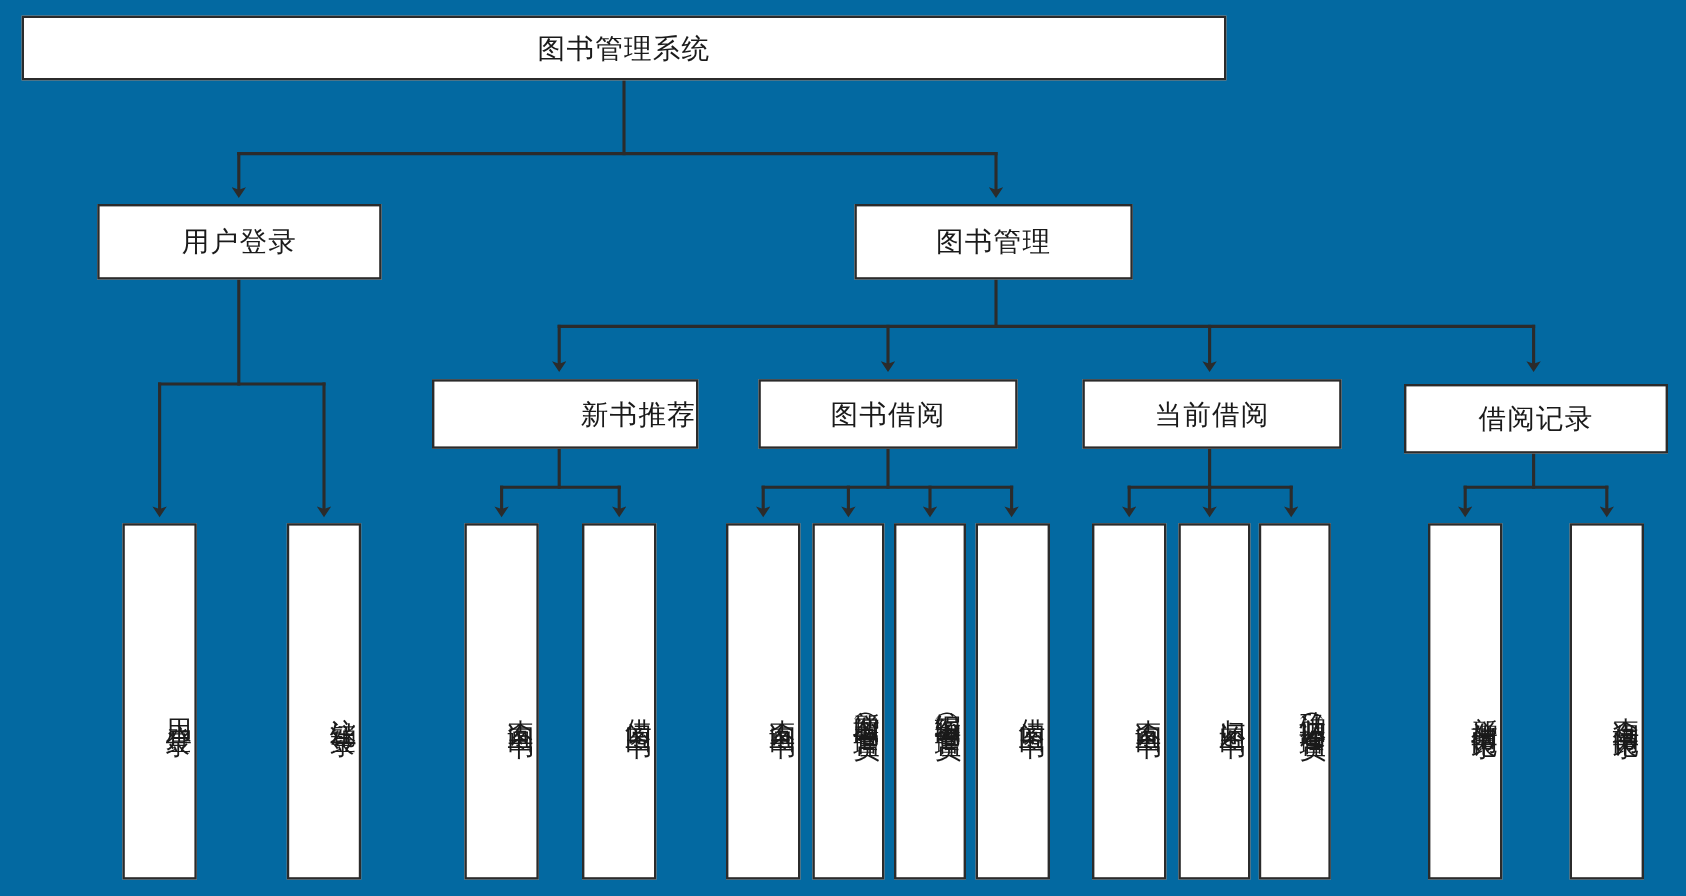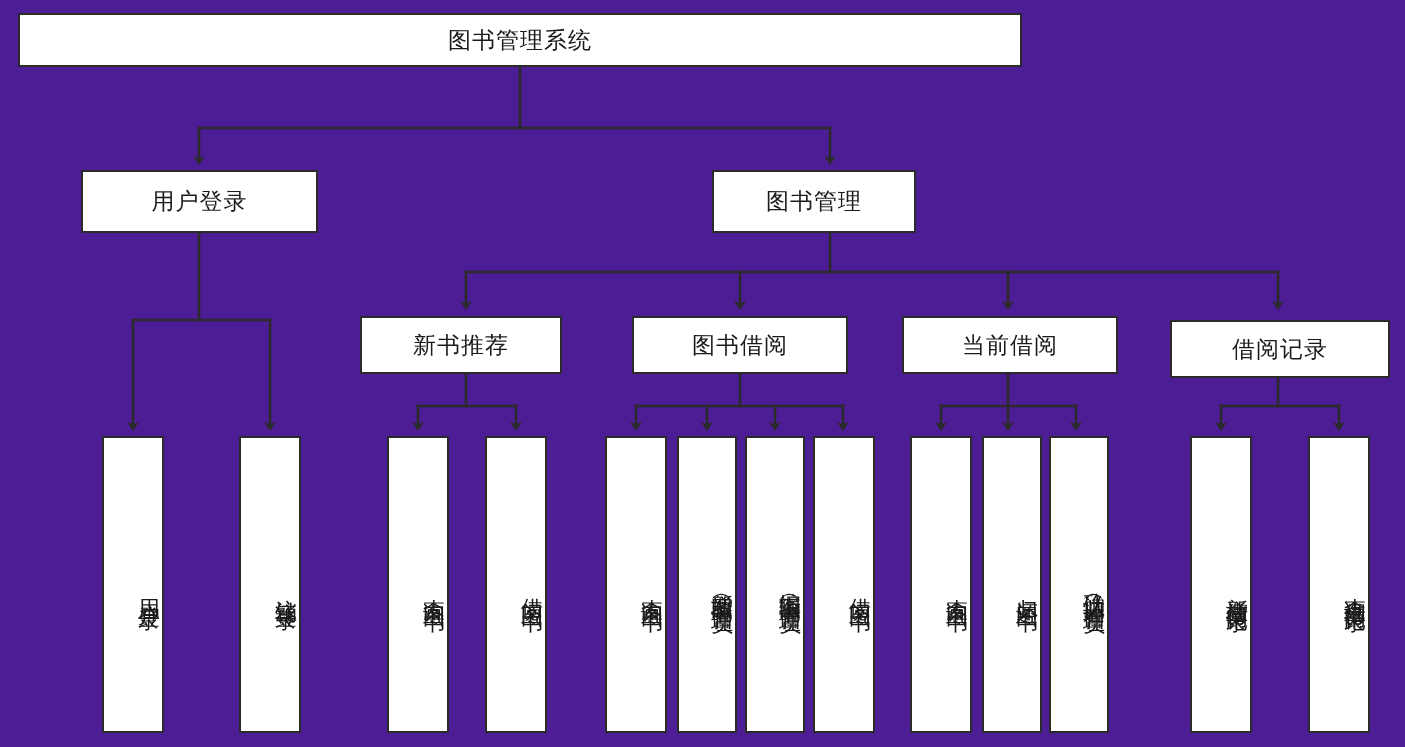--- a/index.html
+++ b/index.html
@@ -4,21 +4,21 @@
 <style>
   html, body {
     margin: 0;
     padding: 0;
     background: #ffffff;
   }
   #canvas {
     position: relative;
     width: 1405px;
     height: 747px;
-    background: #4c1d95;
+    background: #0369a1;
     font-family: "Liberation Sans", "DejaVu Sans", sans-serif;
     overflow: hidden;
   }
   svg#wires {
     position: absolute;
     left: 0;
     top: 0;
     width: 1405px;
     height: 747px;
     pointer-events: none;
@@ -119,25 +119,25 @@
     </g>
   </svg>
 
   <div class="node horiz" style="left:18px; top:13px; width:1004px; height:54px;">
     <span class="lbl">图书管理系统</span>
   </div>
 
   <div class="node horiz" style="left:81px; top:170px; width:237px; height:63px;">
     <span class="lbl">用户登录</span>
   </div>
-  <div class="node horiz" style="left:712px; top:170px; width:204px; height:63px;">
+  <div class="node horiz" style="left:712px; top:170px; width:232px; height:63px;">
     <span class="lbl">图书管理</span>
   </div>
 
-  <div class="node horiz" style="left:360px; top:316px; width:202px; height:58px;">
+  <div class="node horiz" style="left:360px; top:316px; width:222px; height:58px;justify-content:flex-end;">
     <span class="lbl">新书推荐</span>
   </div>
   <div class="node horiz" style="left:902px; top:316px; width:216px; height:58px;">
     <span class="lbl">当前借阅</span>
   </div>
   <div class="node horiz" style="left:632px; top:316px; width:216px; height:58px;">
     <span class="lbl">图书借阅</span>
   </div>
   <div class="node horiz" style="left:1170px; top:320px; width:220px; height:58px;">
     <span class="lbl">借阅记录</span>

